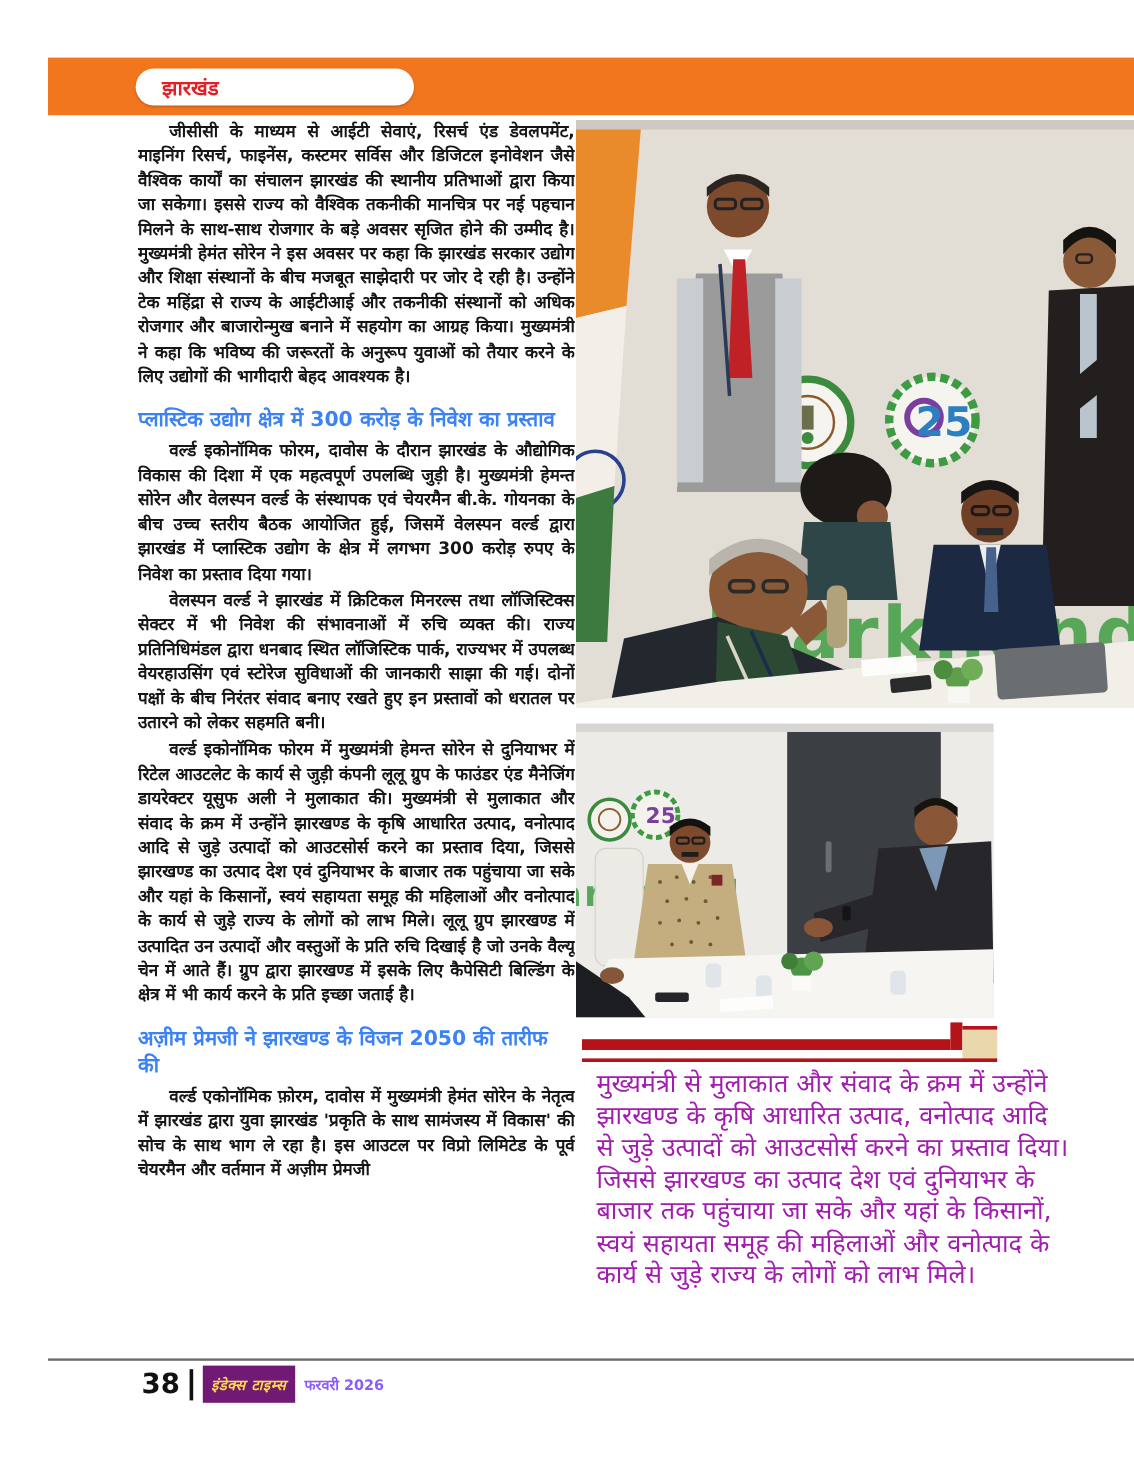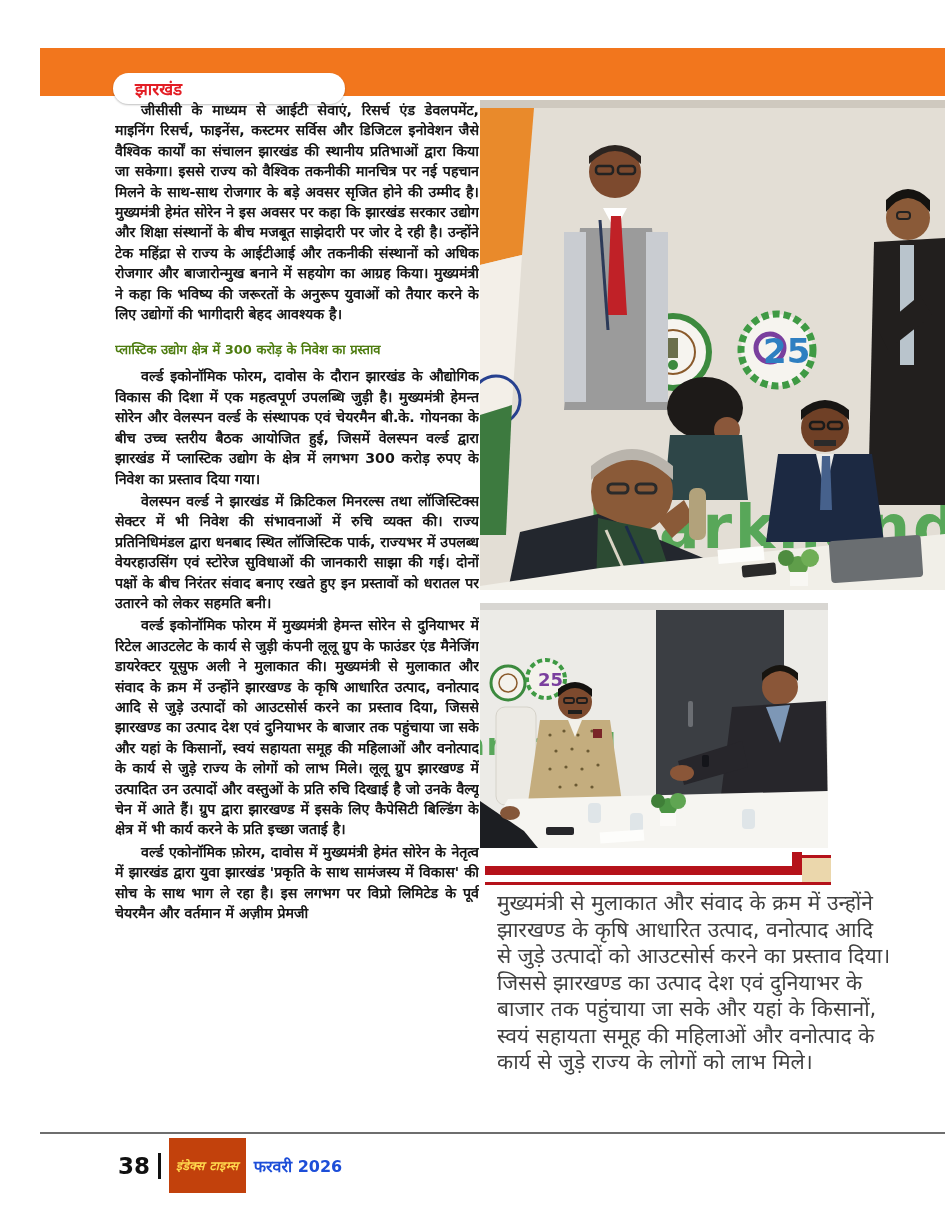--- a/index.html
+++ b/index.html
@@ -5,60 +5,60 @@
   html,body{margin:0;padding:0;background:#ffffff;}
   .page{
     position:relative;width:945px;height:1223px;background:#ffffff;
     font-family:"DejaVu Sans",sans-serif;overflow:hidden;
   }
   
   .header-bar{position:absolute;left:40px;top:48px;width:905px;height:48px;background:#F2761D;}
   .header-pill{
     position:absolute;left:73px;top:9px;width:232px;height:31px;background:#ffffff;
     border-radius:16px;box-shadow:0 1px 2px rgba(0,0,0,.25);
-    display:flex;align-items:center;padding-left:22px;box-sizing:border-box;margin-top:16px;
+    display:flex;align-items:center;padding-left:22px;box-sizing:border-box;
   }
   .header-pill span{color:#E31E25;font-weight:bold;font-size:17px;}
   
   .left-col{
     position:absolute;left:115px;top:100px;width:364px;height:1030px;overflow:hidden;
     color:#161616;
   }
   .left-col p{
     margin:0 0 2px 0;font-size:14.2px;line-height:20.4px;text-align:justify;text-indent:26px;font-weight:bold;
   }
   .left-col h3{
-    margin:15px 16px 5px 0;font-size:13px;line-height:22px;font-weight:bold;color:#4d7c0f;
+    margin:15px 16px 5px 0;font-size:17px;line-height:22px;font-weight:bold;color:#3b82f6;
   }
   
   .right-col{position:absolute;left:480px;top:100px;width:465px;height:1030px;}
   .photo{display:block;}
   .photo-top{position:absolute;left:0;top:0;width:465px;height:490px;background:#e2ddd4;}
   .photo-bottom{position:absolute;left:0;top:503px;width:348px;height:245px;background:#ecebe7;}
   
   .deco{position:absolute;left:5px;top:752px;width:346px;height:40px;}
   .deco-thick{position:absolute;left:0;top:14px;width:307px;height:9px;background:#B5121A;}
   .deco-step{position:absolute;left:307px;top:0;width:10px;height:23px;background:#B5121A;}
   .deco-square{position:absolute;left:317px;top:3px;width:29px;height:28px;background:#EBD7AC;border-top:3px solid #B5121A;box-sizing:border-box;}
   .deco-thin{position:absolute;left:0;top:30px;width:346px;height:3px;background:#B5121A;}
   
   .pullquote{
     position:absolute;left:17px;top:790px;width:396px;
-    font-size:21px;line-height:26.5px;color:#404040;text-align:left;
+    font-size:21px;line-height:26.5px;color:#a21caf;text-align:left;
   }
   
   .footer-line{position:absolute;left:40px;top:1132px;width:905px;height:2px;background:#6E6E6E;}
   .footer{position:absolute;left:118px;top:1138px;display:flex;align-items:center;gap:8px;}
   .footer .pgnum{font-size:23px;font-weight:bold;color:#111;}
   .footer .vbar{width:3px;height:26px;background:#111;}
   .footer .mag-logo{
-    background:#c2410c;color:#FFD84D;font-weight:bold;font-style:italic;
-    font-size:12px;padding:19px 7px;letter-spacing:.5px;white-space:nowrap;
-  }
-  .footer .issue{font-size:16px;font-weight:bold;color:#1d4ed8;}
+    background:#701a75;color:#FFD84D;font-weight:bold;font-style:italic;
+    font-size:12px;padding:7px 7px;letter-spacing:.5px;white-space:nowrap;
+  }
+  .footer .issue{font-size:12px;font-weight:bold;color:#8b5cf6;}
 </style>
 </head>
 <body>
 
 <div class="page">
 
   <div class="header-bar">
     <div class="header-pill">
       <span>झारखंड</span>
     </div>
@@ -67,21 +67,22 @@
   <div class="left-col">
     <p>जीसीसी के माध्यम से आईटी सेवाएं, रिसर्च एंड डेवलपमेंट, माइनिंग रिसर्च, फाइनेंस, कस्टमर सर्विस और डिजिटल इनोवेशन जैसे वैश्विक कार्यों का संचालन झारखंड की स्थानीय प्रतिभाओं द्वारा किया जा सकेगा। इससे राज्य को वैश्विक तकनीकी मानचित्र पर नई पहचान मिलने के साथ-साथ रोजगार के बड़े अवसर सृजित होने की उम्मीद है। मुख्यमंत्री हेमंत सोरेन ने इस अवसर पर कहा कि झारखंड सरकार उद्योग और शिक्षा संस्थानों के बीच मजबूत साझेदारी पर जोर दे रही है। उन्होंने टेक महिंद्रा से राज्य के आईटीआई और तकनीकी संस्थानों को अधिक रोजगार और बाजारोन्मुख बनाने में सहयोग का आग्रह किया। मुख्यमंत्री ने कहा कि भविष्य की जरूरतों के अनुरूप युवाओं को तैयार करने के लिए उद्योगों की भागीदारी बेहद आवश्यक है।</p>
 
     <h3>प्लास्टिक उद्योग क्षेत्र में 300 करोड़ के निवेश का प्रस्ताव</h3>
     <p>वर्ल्ड इकोनॉमिक फोरम, दावोस के दौरान झारखंड के औद्योगिक विकास की दिशा में एक महत्वपूर्ण उपलब्धि जुड़ी है। मुख्यमंत्री हेमन्त सोरेन और वेलस्पन वर्ल्ड के संस्थापक एवं चेयरमैन बी.के. गोयनका के बीच उच्च स्तरीय बैठक आयोजित हुई, जिसमें वेलस्पन वर्ल्ड द्वारा झारखंड में प्लास्टिक उद्योग के क्षेत्र में लगभग 300 करोड़ रुपए के निवेश का प्रस्ताव दिया गया।</p>
 
     <p>वेलस्पन वर्ल्ड ने झारखंड में क्रिटिकल मिनरल्स तथा लॉजिस्टिक्स सेक्टर में भी निवेश की संभावनाओं में रुचि व्यक्त की। राज्य प्रतिनिधिमंडल द्वारा धनबाद स्थित लॉजिस्टिक पार्क, राज्यभर में उपलब्ध वेयरहाउसिंग एवं स्टोरेज सुविधाओं की जानकारी साझा की गई। दोनों पक्षों के बीच निरंतर संवाद बनाए रखते हुए इन प्रस्तावों को धरातल पर उतारने को लेकर सहमति बनी।</p>
 
     <p>वर्ल्ड इकोनॉमिक फोरम में मुख्यमंत्री हेमन्त सोरेन से दुनियाभर में रिटेल आउटलेट के कार्य से जुड़ी कंपनी लूलू ग्रुप के फाउंडर एंड मैनेजिंग डायरेक्टर यूसुफ अली ने मुलाकात की। मुख्यमंत्री से मुलाकात और संवाद के क्रम में उन्होंने झारखण्ड के कृषि आधारित उत्पाद, वनोत्पाद आदि से जुड़े उत्पादों को आउटसोर्स करने का प्रस्ताव दिया, जिससे झारखण्ड का उत्पाद देश एवं दुनियाभर के बाजार तक पहुंचाया जा सके और यहां के किसानों, स्वयं सहायता समूह की महिलाओं और वनोत्पाद के कार्य से जुड़े राज्य के लोगों को लाभ मिले। लूलू ग्रुप झारखण्ड में उत्पादित उन उत्पादों और वस्तुओं के प्रति रुचि दिखाई है जो उनके वैल्यू चेन में आते हैं। ग्रुप द्वारा झारखण्ड में इसके लिए कैपेसिटी बिल्डिंग के क्षेत्र में भी कार्य करने के प्रति इच्छा जताई है।</p>
 
-    <p>वर्ल्ड एकोनॉमिक फ़ोरम, दावोस में मुख्यमंत्री हेमंत सोरेन के नेतृत्व में झारखंड द्वारा युवा झारखंड 'प्रकृति के साथ सामंजस्य में विकास' की सोच के साथ भाग ले रहा है। इस लगभग पर विप्रो लिमिटेड के पूर्व चेयरमैन और वर्तमान में अज़ीम प्रेमजी</p>
+    <h3>अज़ीम प्रेमजी ने झारखण्ड के विजन 2050 की तारीफ की</h3>
+    <p>वर्ल्ड एकोनॉमिक फ़ोरम, दावोस में मुख्यमंत्री हेमंत सोरेन के नेतृत्व में झारखंड द्वारा युवा झारखंड 'प्रकृति के साथ सामंजस्य में विकास' की सोच के साथ भाग ले रहा है। इस आउटल पर विप्रो लिमिटेड के पूर्व चेयरमैन और वर्तमान में अज़ीम प्रेमजी</p>
   </div>
 
   <div class="right-col">
 
     <div class="photo photo-top">
       <svg width="465" height="490" viewBox="0 0 465 490" xmlns="http://www.w3.org/2000/svg">
         <rect width="465" height="490" fill="#e3ded5"></rect>
         <rect x="0" y="0" width="465" height="8" fill="#cfc9bf"></rect>
 
         <g>

